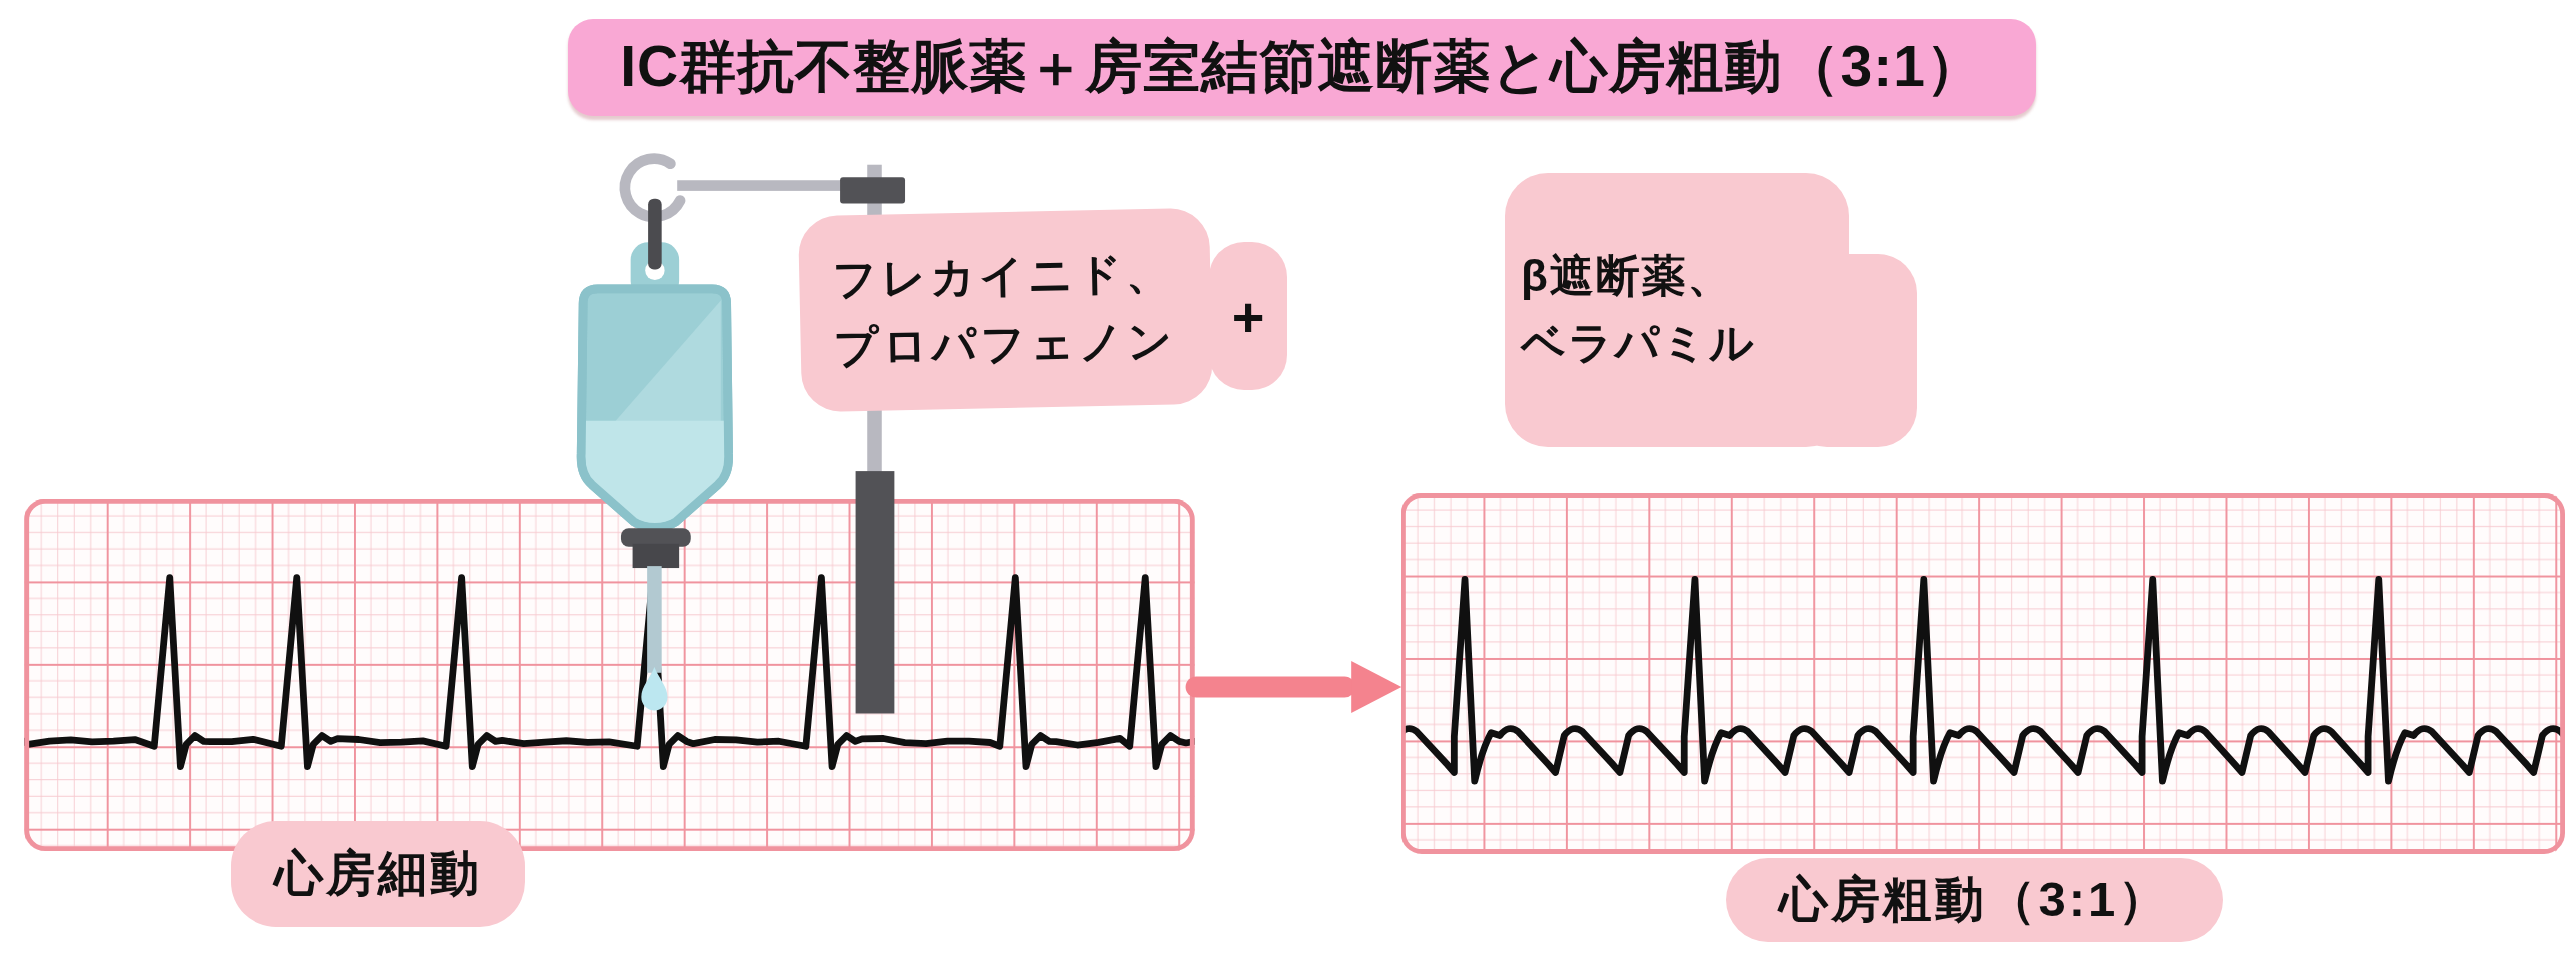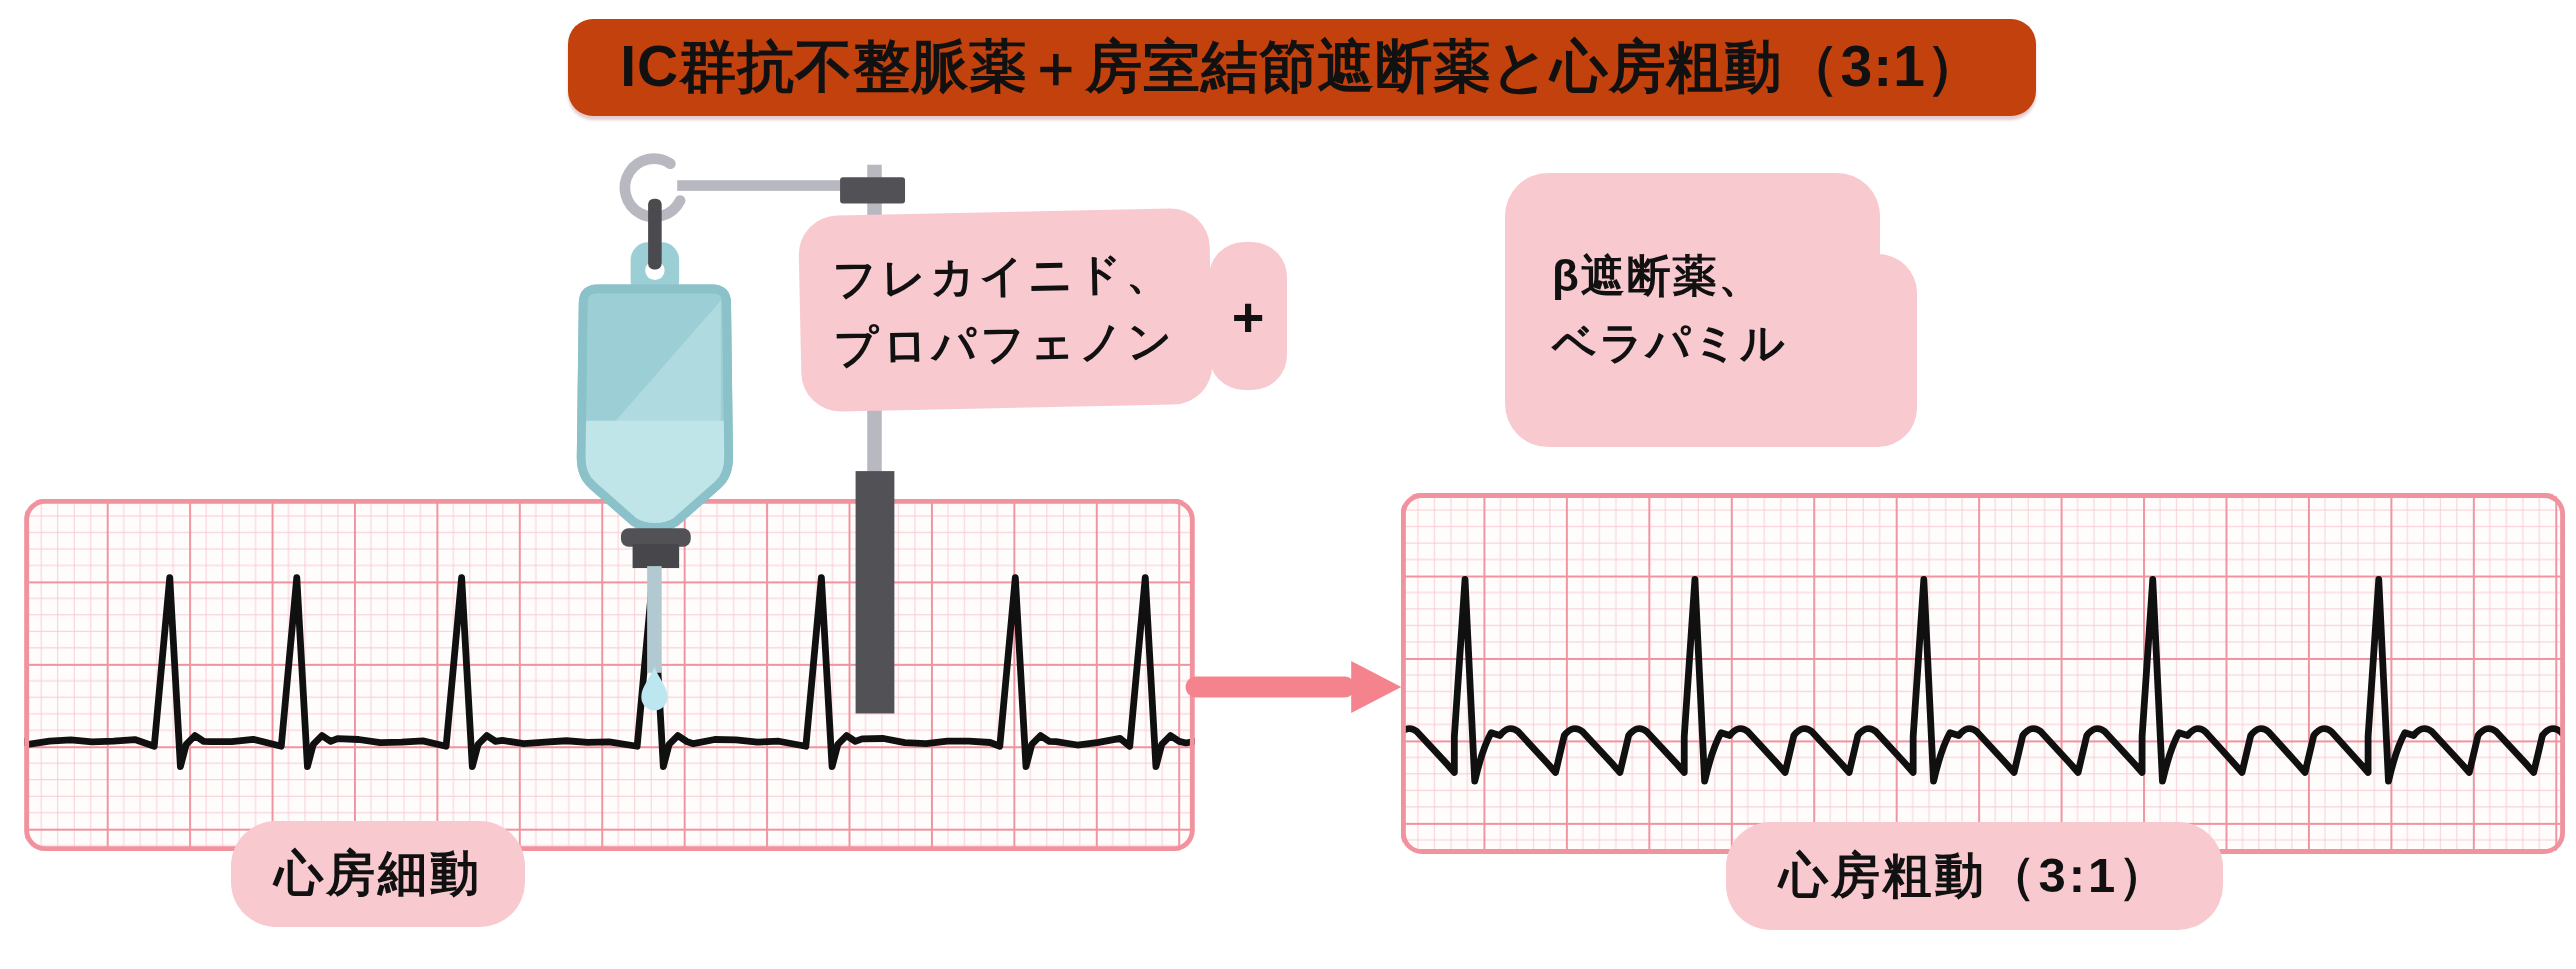--- a/index.html
+++ b/index.html
@@ -6,42 +6,42 @@
   body{
     width:2576px;height:970px;position:relative;overflow:hidden;
     background:#ffffff;
     font-family:"Liberation Sans","DejaVu Sans",sans-serif;
     color:#111111;
   }
   .abs{position:absolute;}
   
   .banner{
     left:568px;top:19.4px;width:1468px;height:97px;
-    background:#c2410c;border-radius:25px;
+    background:#f9a8d4;border-radius:25px;
     display:flex;align-items:center;justify-content:center;
     z-index:5;box-shadow:0 3.9px 2.9px rgba(160,70,80,.28);
   }
   .banner span{font-size:57px;font-weight:bold;letter-spacing:1px;white-space:nowrap;}
   
   .bubble{
     background:#F9C9D0;border-radius:39px;
     display:flex;flex-direction:column;justify-content:center;
     font-weight:bold;color:#111;z-index:6;
   }
   .bubble span{display:block;white-space:nowrap;}
   .b-ic{left:800px;top:212px;width:378px;height:196px;padding-left:33px;
         font-size:44px;line-height:1.55;letter-spacing:3.9px;transform:rotate(-1.2deg);}
   .b-plus{left:1209px;top:242px;width:78px;height:148px;border-radius:35px;
         align-items:center;justify-content:center;font-size:56px;font-weight:600;}
-  .b-av{left:1505px;top:173px;width:328px;height:274px;padding-left:47px;
+  .b-av{left:1505px;top:173px;width:328px;height:274px;padding-left:16px;
         font-size:44px;line-height:1.52;letter-spacing:1.9px;border-radius:43px;}
   .b-av-bump{left:1788px;top:254px;width:129px;height:193px;border-radius:39px;z-index:4;}
   .b-ecg-label{align-items:center;justify-content:center;z-index:7;font-size:49px;letter-spacing:2.9px;border-radius:45px;}
   .b-left-label{left:231px;top:821px;width:294px;height:106px;}
-  .b-right-label{left:1726px;top:822px;width:497px;height:108px;}
+  .b-right-label{left:1726px;top:858px;width:497px;height:84px;}
   .ecg{z-index:1;}
   .iv-svg{left:524px;top:116px;z-index:3;}
   .arrow-svg{left:1179px;top:661px;z-index:2;}
 </style>
 </head>
 <body>
 
 <div class="abs banner">
   <span>IC群抗不整脈薬＋房室結節遮断薬と心房粗動（3:1）</span>
 </div>

